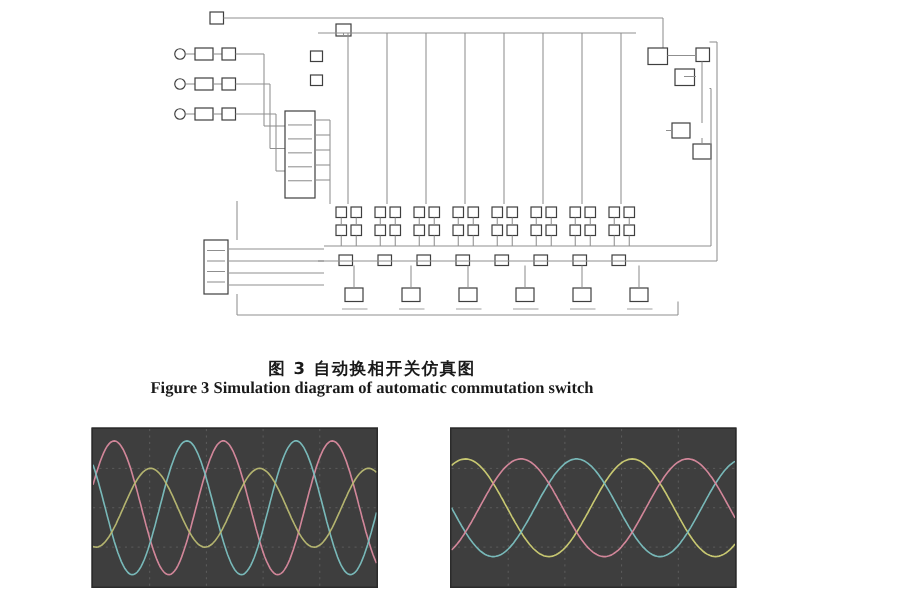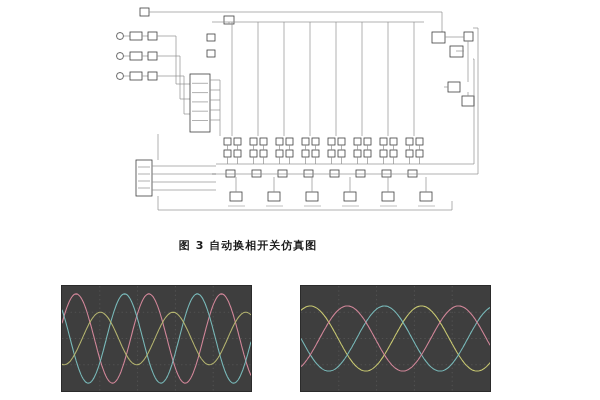--- a/index.html
+++ b/index.html
@@ -202,20 +202,21 @@
         <line x1="362" y1="160" x2="362" y2="55" stroke="#8f8f8f" stroke-width="0.7"></line>
         <line x1="362" y1="55" x2="361" y2="55" stroke="#8f8f8f" stroke-width="0.7"></line>
         <line x1="334" y1="170" x2="366" y2="170" stroke="#8f8f8f" stroke-width="0.7"></line>
         <line x1="366" y1="170" x2="366" y2="24" stroke="#8f8f8f" stroke-width="0.7"></line>
         <line x1="366" y1="24" x2="361" y2="24" stroke="#8f8f8f" stroke-width="0.7"></line>
       </svg>
   </div>
 
   <div class="captions">
     <div class="cap zh">图 3  自动换相开关仿真图</div>
+    <div class="cap en">Figure 3  Simulation diagram of automatic commutation switch</div>
   </div>
 
   <div class="scopes">
     <div class="scope left" style="background: rgb(62, 62, 62);">
       <svg class="scope-svg" viewBox="0 0 200 110" preserveAspectRatio="none">
           <line x1="40" x2="40" y1="0" y2="110" stroke="#616161" stroke-width="0.6" stroke-dasharray="1.5 3"></line>
           <line x1="80" x2="80" y1="0" y2="110" stroke="#616161" stroke-width="0.6" stroke-dasharray="1.5 3"></line>
           <line x1="120" x2="120" y1="0" y2="110" stroke="#616161" stroke-width="0.6" stroke-dasharray="1.5 3"></line>
           <line x1="160" x2="160" y1="0" y2="110" stroke="#616161" stroke-width="0.6" stroke-dasharray="1.5 3"></line>
           <line y1="27.5" y2="27.5" x1="0" x2="200" stroke="#616161" stroke-width="0.6" stroke-dasharray="1.5 3"></line>

